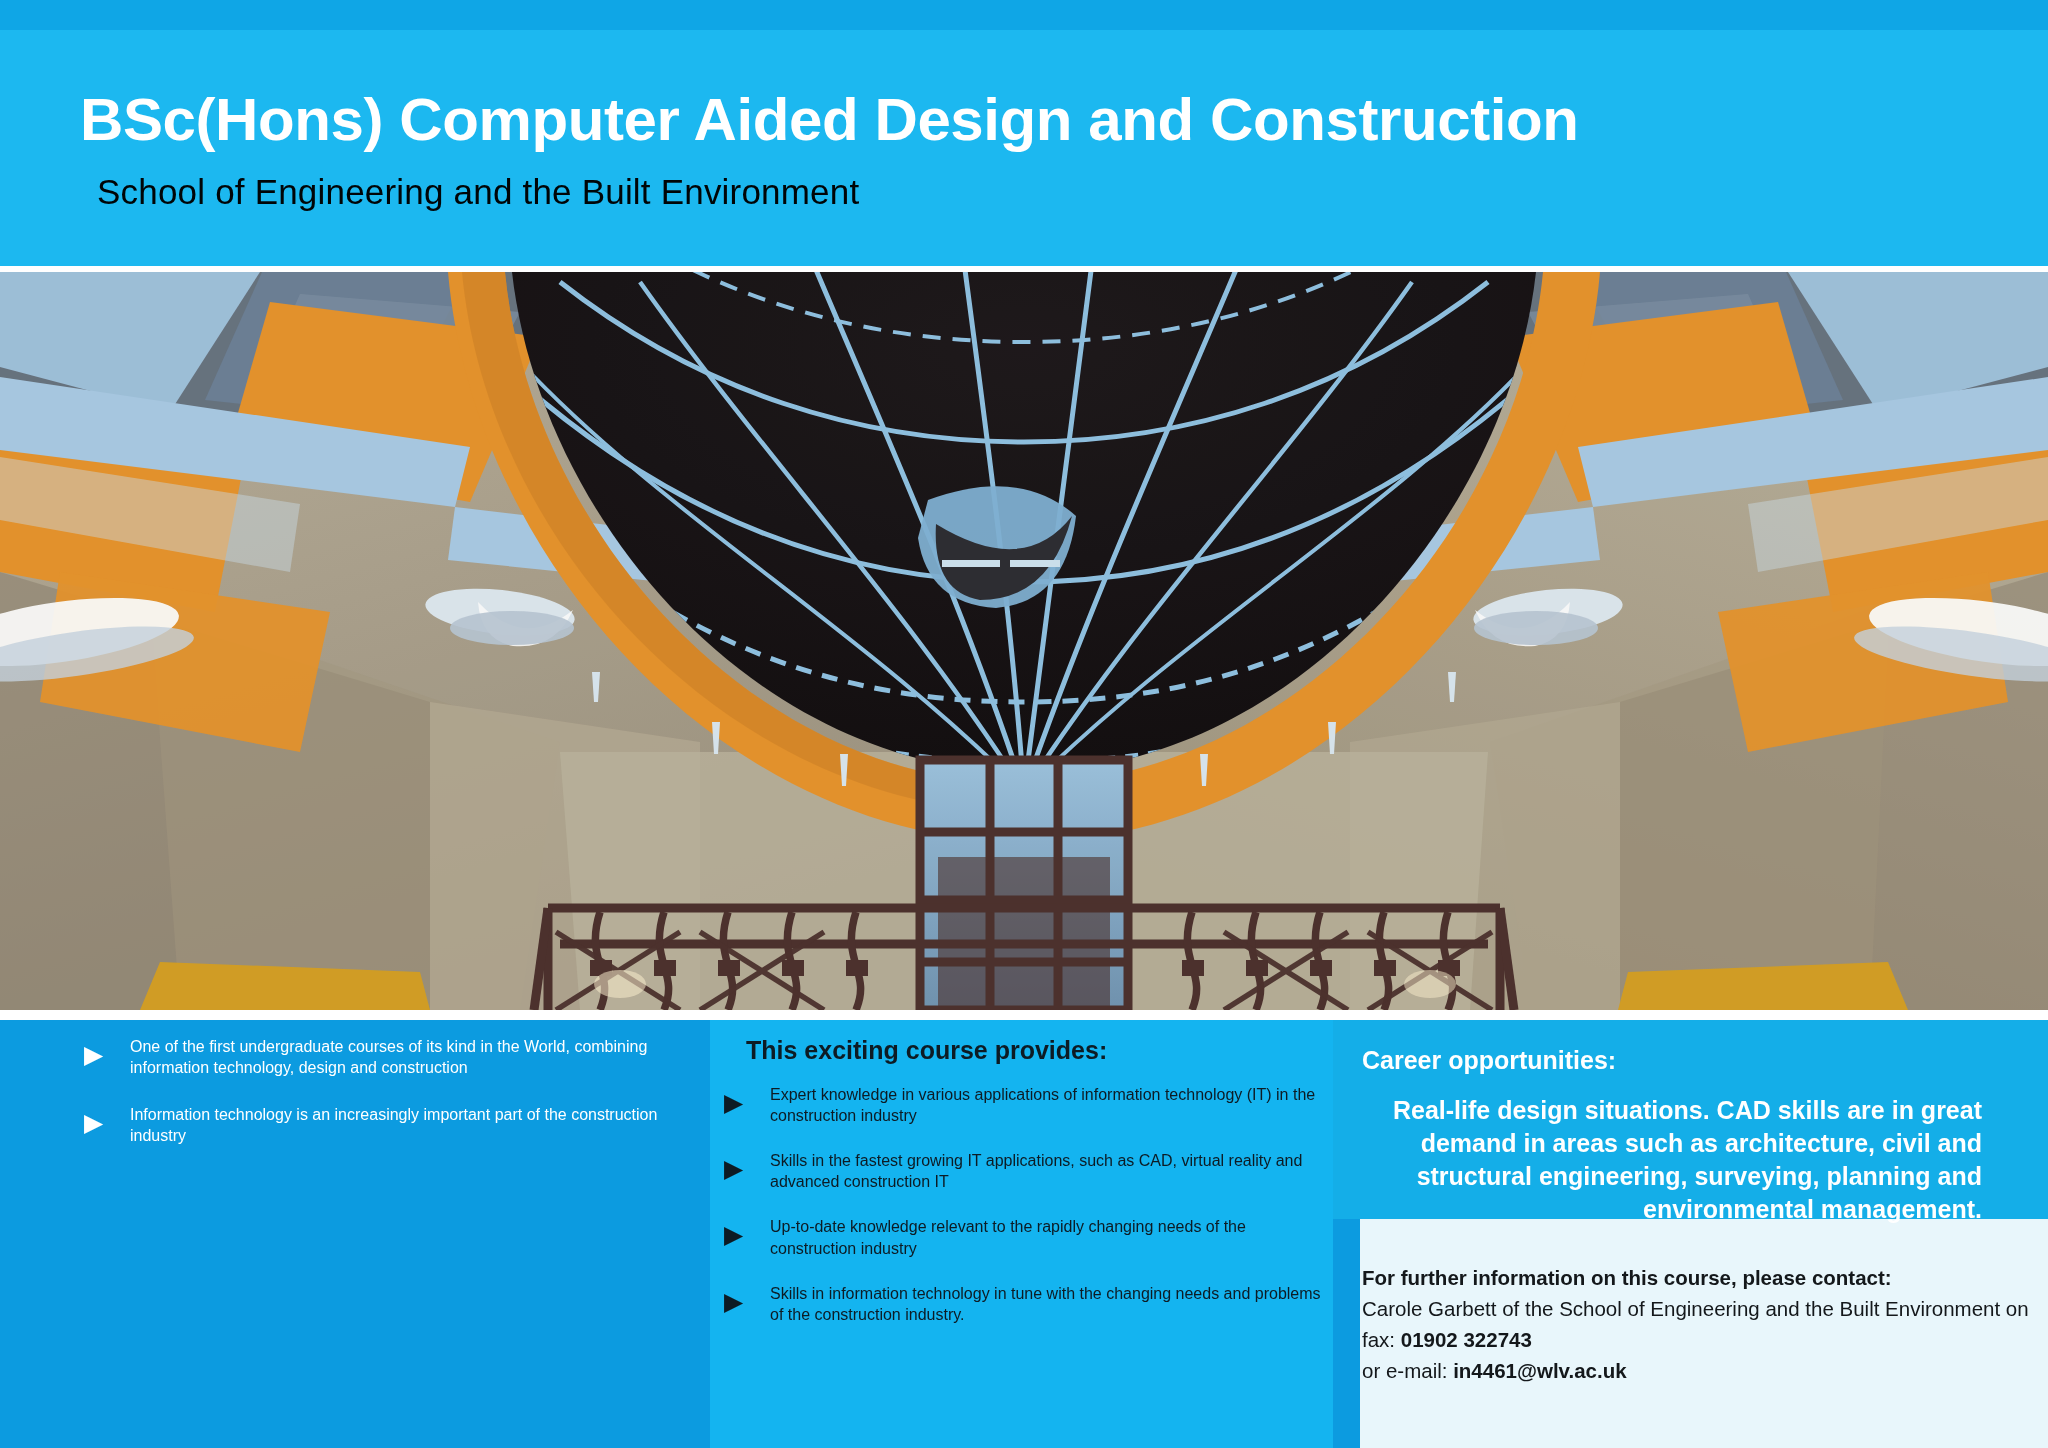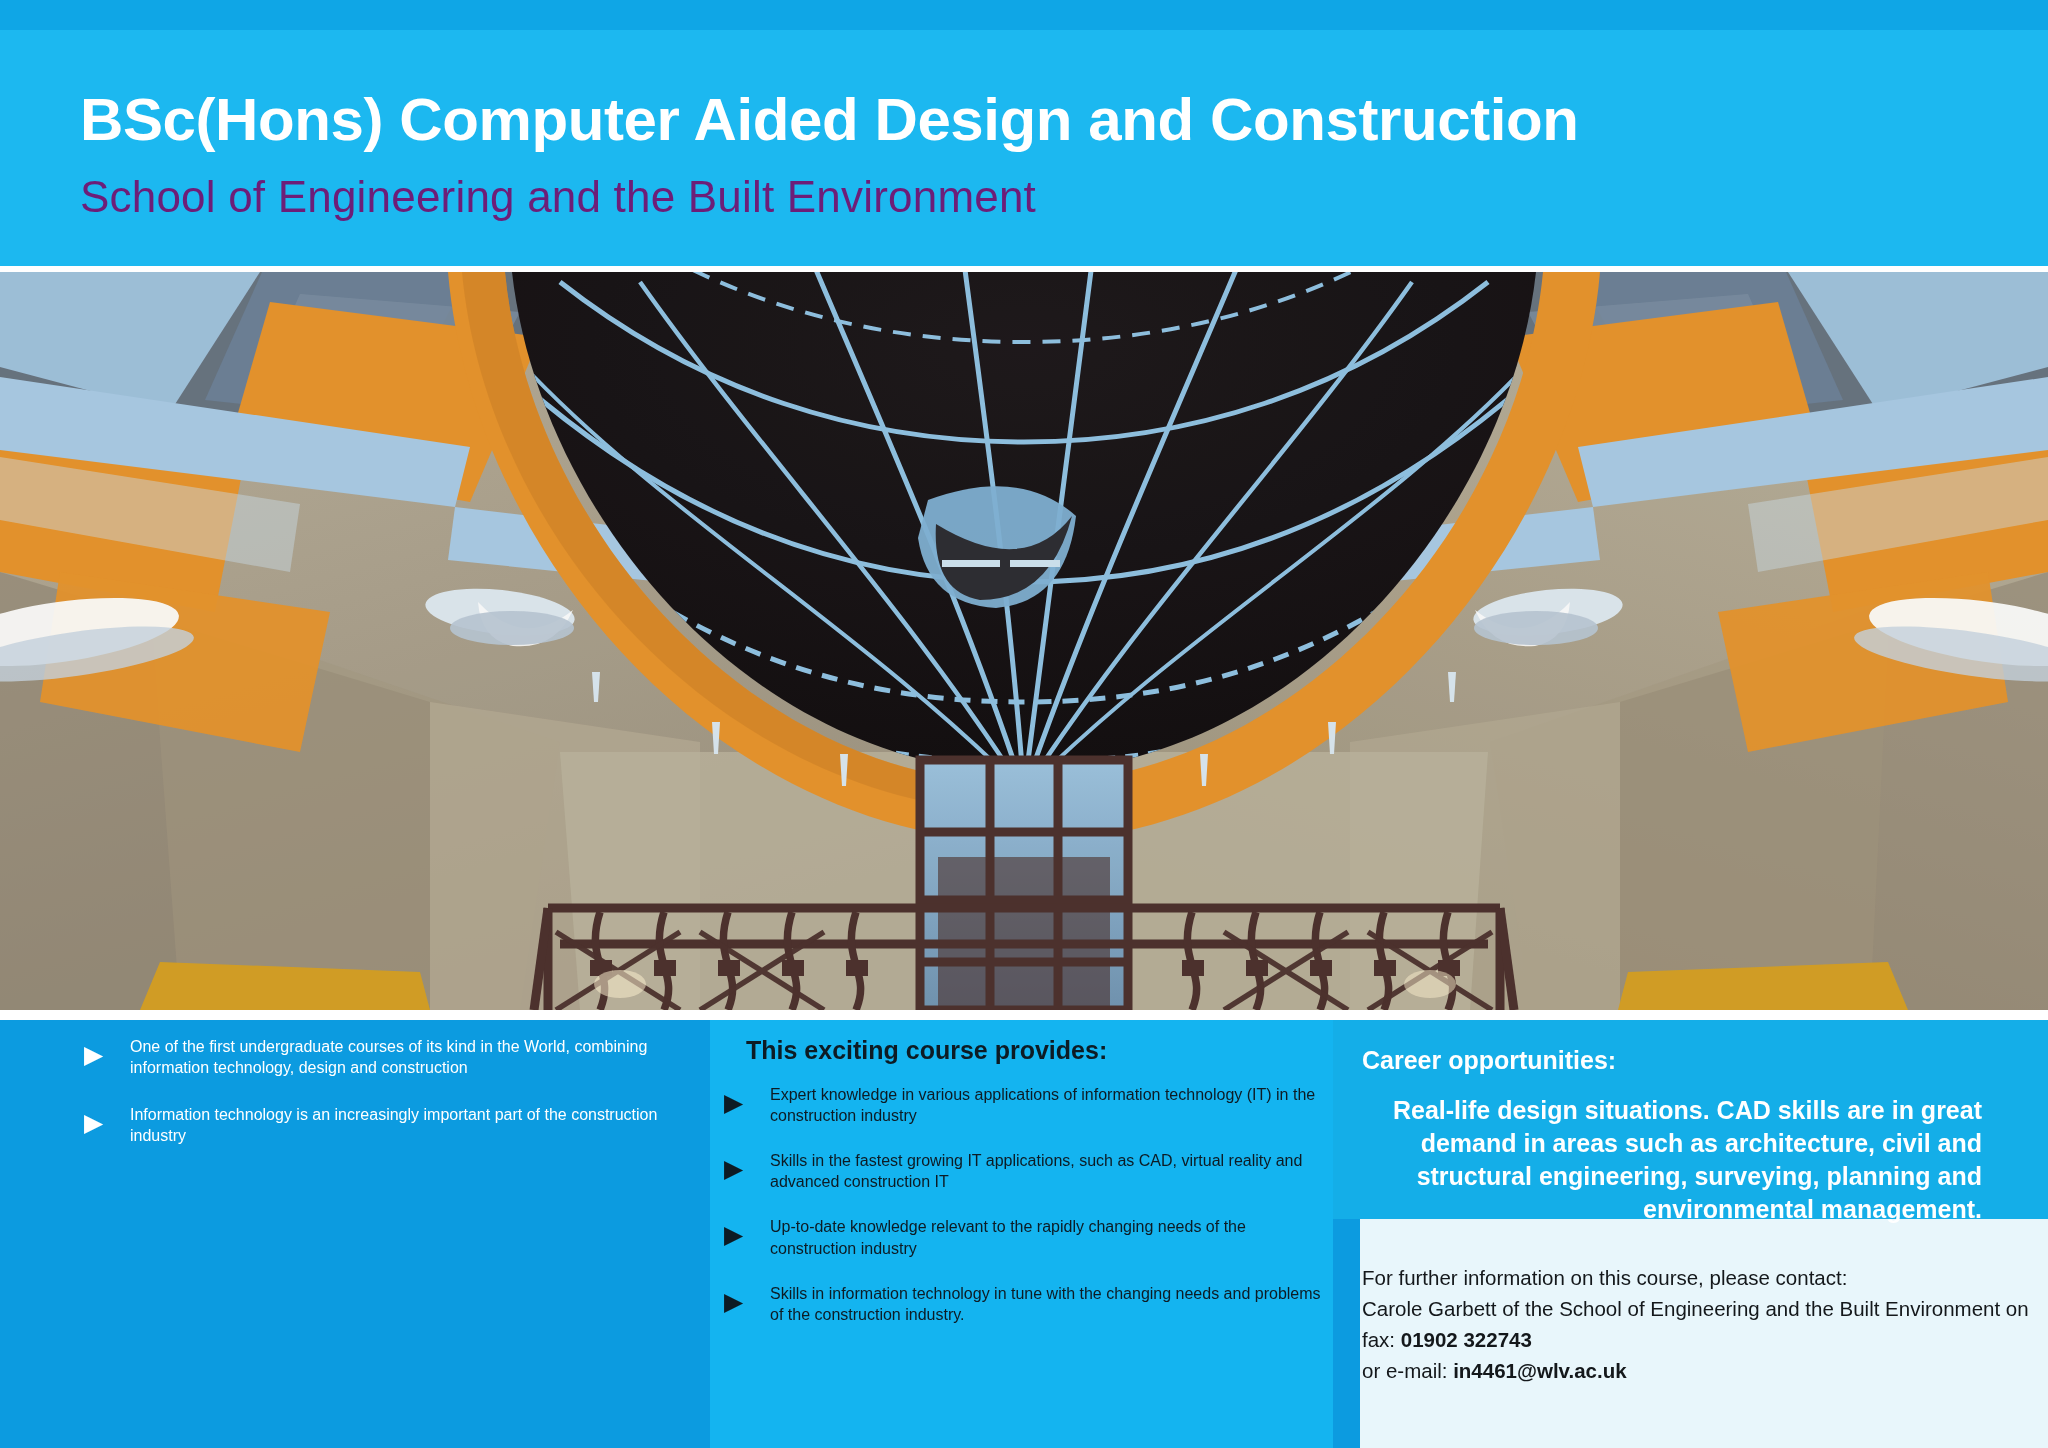--- a/index.html
+++ b/index.html
@@ -18,22 +18,22 @@
   .header-topstrip{
     position:absolute;left:0;top:0;width:100%;height:30px;
     background:#0FA6E6;
   }
   .header-title{
     position:absolute;left:80px;top:85px;
     color:#ffffff;font-size:60px;font-weight:bold;
     letter-spacing:-0.4px;white-space:nowrap;
   }
   .header-sub{
-    position:absolute;left:80px;top:172px;
-    color:#701a75;font-size:44px;font-weight:400;
+    position:absolute;left:97px;top:172px;
+    color:#000000;font-size:35px;font-weight:400;
     letter-spacing:0.2px;white-space:nowrap;opacity:.97;
   }
 
   
   .photo{
     position:absolute;left:0;top:272px;width:2048px;height:738px;
     overflow:hidden;background:#b5ac97;
   }
   .photo svg{display:block;width:2048px;height:738px;}
 
@@ -92,21 +92,21 @@
   }
   .career-body{
     position:absolute;left:1362px;top:1094px;width:620px;
     color:#ffffff;font-size:25px;font-weight:bold;line-height:1.32;text-align:right;
   }
 
   .contact-inner{
     position:absolute;left:1362px;top:1262px;width:660px;
     color:#14181b;font-size:20.5px;line-height:1.52;
   }
-  .contact-inner .ct-head{font-weight:normal;}
+  .contact-inner .ct-head{font-weight:bold;}
   .contact-inner .bold{font-weight:bold;}
   .contact-line{white-space:nowrap;}
 </style>
 </head>
 <body>
 
 <div class="page">
 
   <div class="header">
     <div class="header-topstrip"></div>

